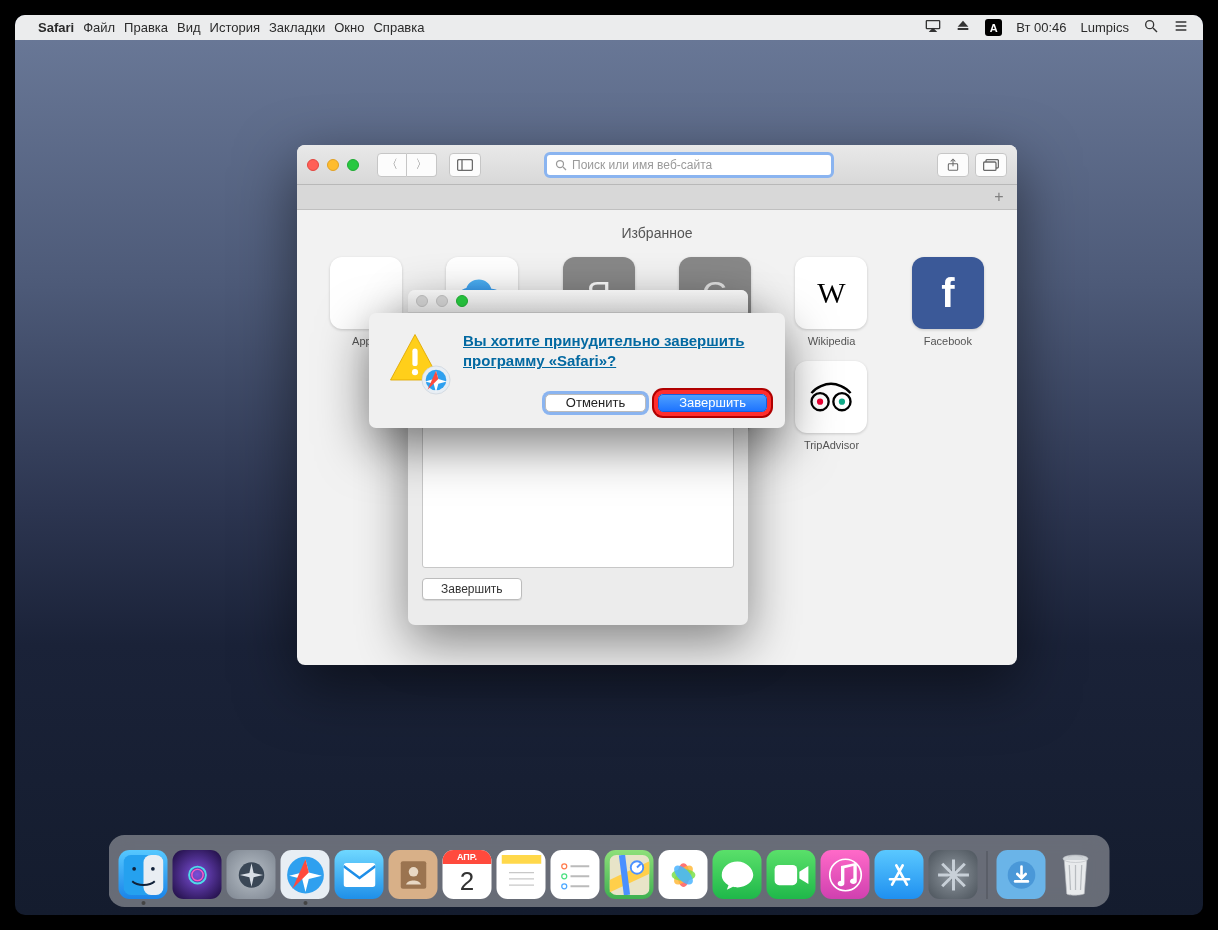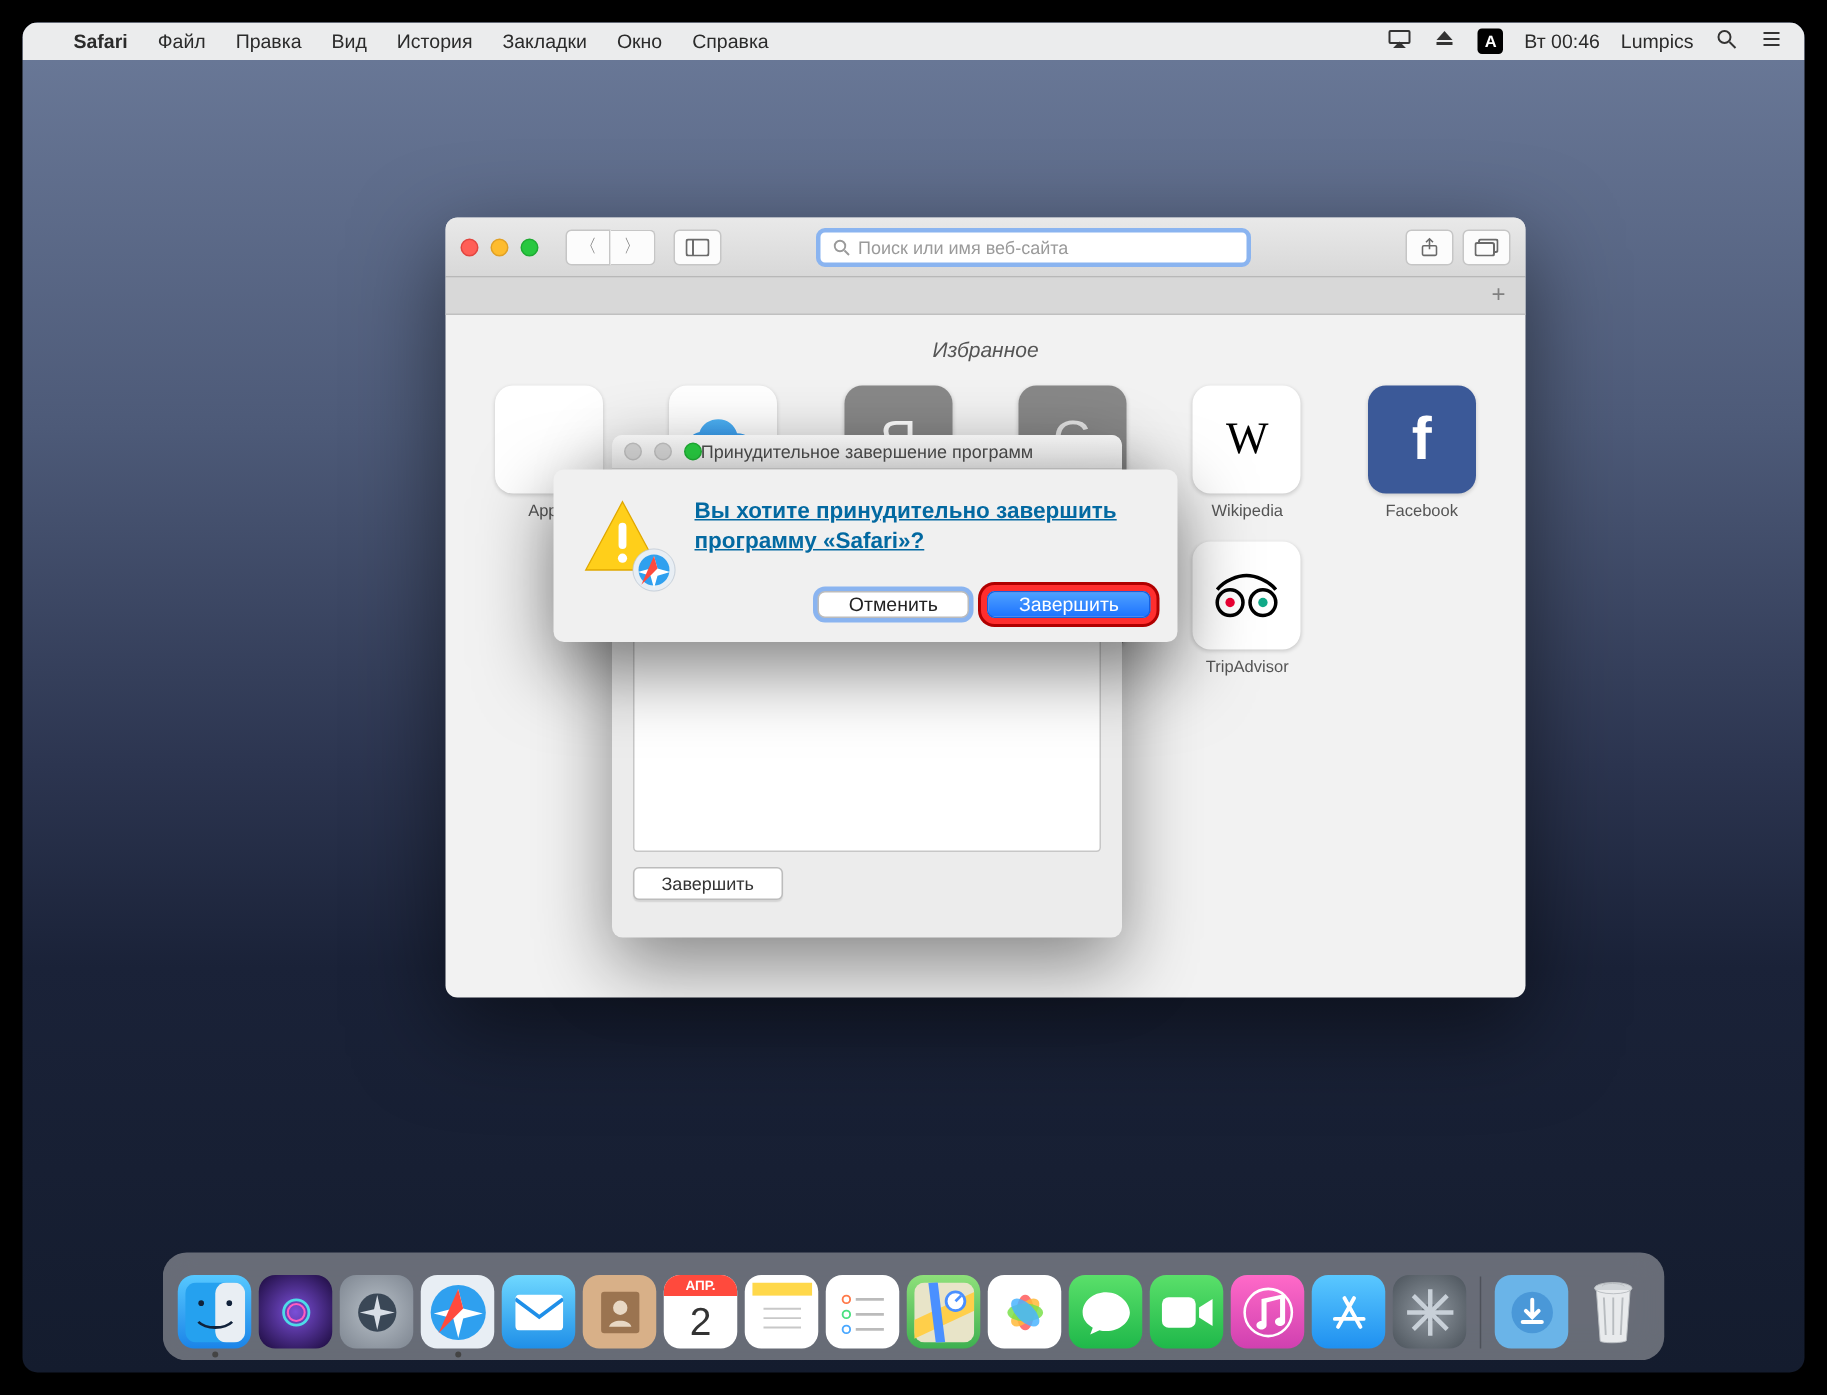--- a/index.html
+++ b/index.html
@@ -1,19 +1,19 @@
 <!DOCTYPE html>
 <html><head>
 <meta charset="utf-8">
 <style>
 * { margin:0; padding:0; box-sizing:border-box; font-family:-apple-system,BlinkMacSystemFont,"Helvetica Neue",Arial,sans-serif; -webkit-font-smoothing:antialiased; }
 body { width:1218px; height:930px; background:#000; position:relative; overflow:hidden; }
 .screen { position:absolute; top:15px; left:15px; width:1188px; height:900px; border-radius:10px; overflow:hidden; background:linear-gradient(180deg,#6b7a99 0%,#4d5a78 30%,#2c3550 55%,#1a2238 70%,#141c2e 100%); }
 
-.menubar { position:absolute; top:0; left:0; right:0; height:25px; background:rgba(240,240,240,0.97); display:flex; align-items:center; padding:0 14px; font-size:13px; color:#2b2b2b; gap:20px; }
+.menubar { position:absolute; top:0; left:0; right:0; height:25px; background:rgba(240,240,240,0.97); display:flex; align-items:center; padding:0 14px; font-size:13px; color:#2b2b2b; gap:9px; }
 .menubar .apple { font-size:14px; }
 .menubar .appname { font-weight:700; }
 .menubar .right { margin-left:auto; display:flex; align-items:center; gap:14px; }
 .menubar .right .kb { background:#000; color:#fff; border-radius:3px; width:17px; height:17px; display:flex; align-items:center; justify-content:center; font-size:11px; font-weight:700; }
 
 
 .safari-win { position:absolute; top:130px; left:282px; width:720px; height:520px; background:#f2f2f2; border-radius:8px; box-shadow:0 20px 60px rgba(0,0,0,0.5); overflow:hidden; }
 .safari-tb { height:40px; background:linear-gradient(#e9e9e9,#d8d8d8); border-bottom:1px solid #b8b8b8; display:flex; align-items:center; padding:0 10px; gap:8px; position:relative; }
 .traffic { display:flex; gap:8px; }
 .traffic span { width:12px; height:12px; border-radius:50%; }
@@ -25,21 +25,21 @@
 .nav-btns button { width:30px; height:24px; background:#fcfcfc; border:1px solid #c6c6c6; color:#7a7a7a; font-size:12px; display:flex; align-items:center; justify-content:center; }
 .nav-btns button:first-child{border-radius:4px 0 0 4px;}
 .nav-btns button:last-child{border-radius:0 4px 4px 0; border-left:none;}
 .sidebar-btn { width:32px; height:24px; background:#fcfcfc; border:1px solid #c6c6c6; border-radius:4px; color:#6a6a6a; display:flex; align-items:center; justify-content:center; margin-left:4px;}
 .url-field { flex:0 0 290px; height:26px; margin-left:55px; background:#fff; border:3px solid #8ab4f0; border-radius:6px; display:flex; align-items:center; padding:0 8px; color:#9a9a9a; font-size:12px; gap:5px;text-align:center;}
 .safari-tb .right-btns { position:absolute; right:10px; display:flex; gap:6px; align-items:center;}
 .right-btns button { width:32px; height:24px; background:#fcfcfc; border:1px solid #c6c6c6; border-radius:4px; color:#6a6a6a; display:flex; align-items:center; justify-content:center;}
 .tab-strip { height:25px; background:#d8d8d8; border-bottom:1px solid #c0c0c0; display:flex; justify-content:flex-end; align-items:center; padding-right:6px;}
 .tab-plus { width:24px; height:20px; color:#808080; font-size:16px; display:flex; align-items:center; justify-content:center; cursor:pointer;}
 .safari-content { padding:15px 18px; text-align:center; }
-.fav-title { font-size:14px; color:#555; margin-bottom:16px;font-style:italic;}
+.fav-title { font-size:14px; color:#555; margin-bottom:16px;}
 .fav-grid { display:grid; grid-template-columns:repeat(6,1fr); gap:14px 14px; }
 .fav-item { display:flex; flex-direction:column; align-items:center; gap:6px; }
 .fav-tile { width:72px; height:72px; border-radius:12px; background:#fff; box-shadow:0 1px 3px rgba(0,0,0,0.18); display:flex; align-items:center; justify-content:center; font-size:36px; font-weight:300; color:#555;}
 .fav-label { font-size:11px; color:#555; }
 
 .tile-apple{color:#5a5a5a;font-size:38px;}
 .tile-icloud svg{width:50px;height:35px;}
 .tile-yandex{background:#888;color:#fff;font-weight:400;font-size:34px;}
 .tile-google{background:#888;color:#e4e4e4;font-weight:400;font-size:34px;}
 .tile-bing{background:#008272;color:#fff;}
@@ -230,21 +230,20 @@
     </div>
   </div>
 
   <div class="fq-win">
     <div class="fq-title">
       <div class="traffic">
         <span class="tr-disabled"></span>
         <span class="tr-disabled"></span>
         <span class="tr-max"></span>
       </div>
-      <div class="tt">Принудительное завершение программ</div>
     </div>
     <div class="fq-list"></div>
     <div class="fq-footer">
       <button>Завершить</button>
     </div>
   </div>
 
   <div class="dlg">
     <div class="dlg-icon">
       <svg class="warn" viewBox="0 0 64 64">

